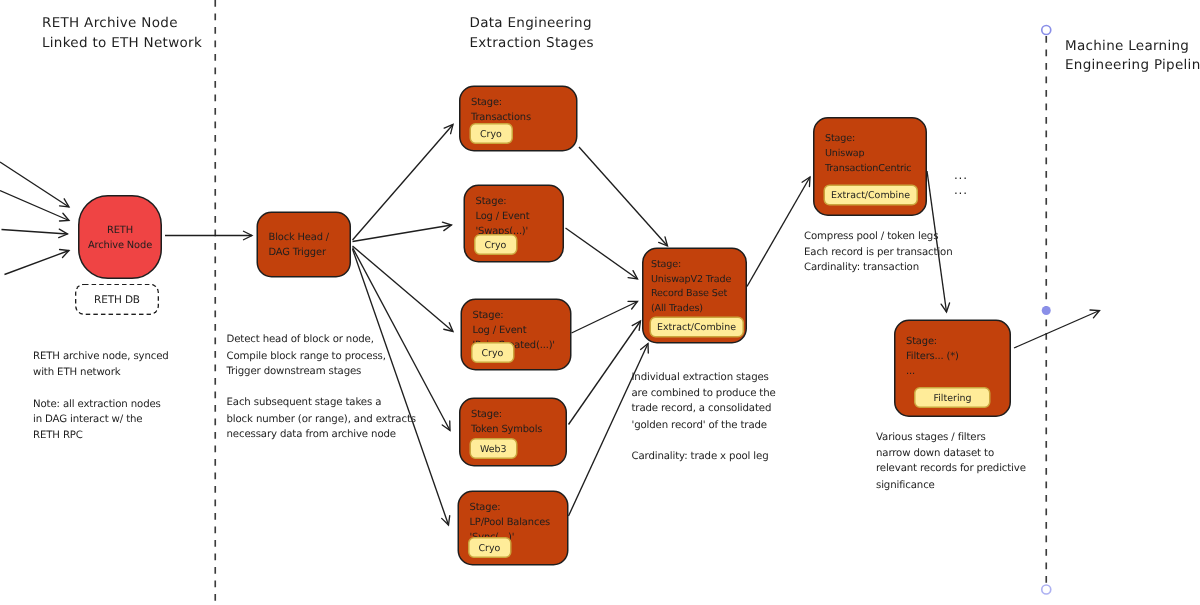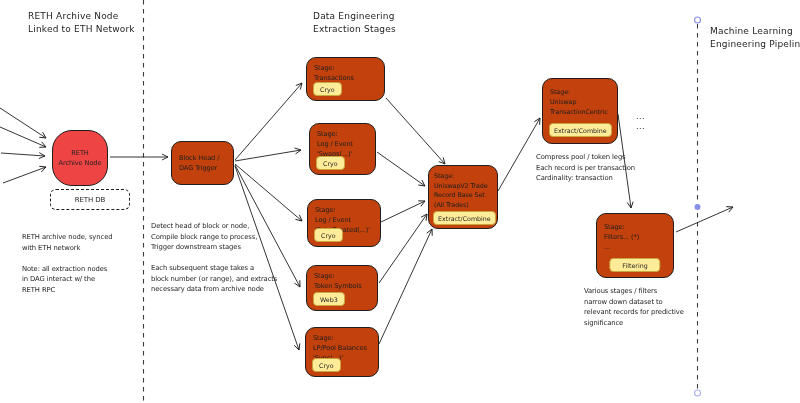--- a/index.html
+++ b/index.html
@@ -68,21 +68,21 @@
 Linked to ETH Network</div>
   <div class="heading" style="left:313px;top:10px;">Data Engineering
 Extraction Stages</div>
   <div class="heading" style="left:710px;top:25px;">Machine Learning
 Engineering Pipeline</div>
 
   <div class="node blue" style="left:52px;top:130px;width:56px;height:56px;">
     <div class="node-text center">RETH
 Archive Node</div>
   </div>
-  <div class="node dashed" style="left:50px;top:189px;width:80px;height:21px;">
+  <div class="node dashed" style="left:50px;top:189px;width:56px;height:21px;">
     <div class="node-text center" style="font-size:7px;">RETH DB</div>
   </div>
   <div class="note" style="left:22px;top:216px;margin-top:16px;">RETH archive node, synced
 with ETH network
 
 Note: all extraction nodes
 in DAG interact w/ the
 RETH RPC</div>
 
   <div class="node" style="left:171px;top:141px;width:63px;height:44px;padding-left:20px;">
@@ -130,20 +130,26 @@
     <div class="badge">Cryo</div>
   </div>
 
   <div class="node" style="left:428px;top:165px;width:70px;height:64px;">
     <div class="node-text" style="top:6px;left:5px;font-size:6.4px;line-height:9.6px;">Stage:
 UniswapV2 Trade
 Record Base Set
 (All Trades)</div>
     <div class="badge" style="left:4px;bottom:3px;padding:1.5px 4px;">Extract/Combine</div>
   </div>
+  <div class="note" style="left:421px;top:246px;">Individual extraction stages
+are combined to produce the
+trade record, a consolidated
+'golden record' of the trade
+
+Cardinality: trade x pool leg</div>
 
   <div class="node" style="left:542px;top:78px;width:76px;height:66px;">
     <div class="node-text" style="top:8px;font-size:6.4px;">Stage:
 Uniswap
 TransactionCentric</div>
     <div class="badge" style="bottom:6px;padding:1.5px 4px;">Extract/Combine</div>
   </div>
   <div class="ellipsis" style="left:636px;top:112px;">...
 ...</div>
   <div class="note" style="left:536px;top:152px;">Compress pool / token legs

